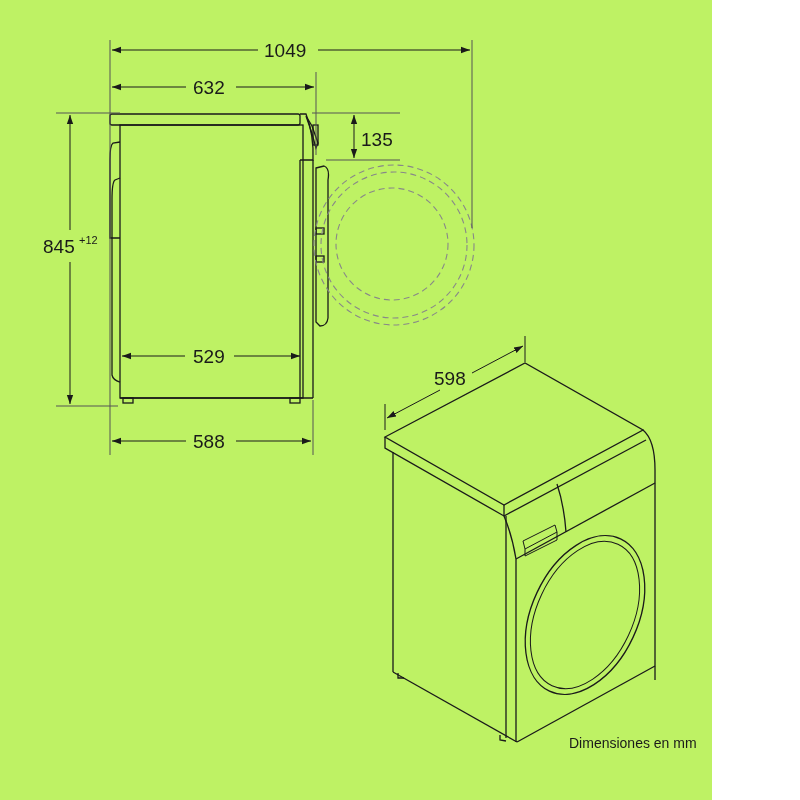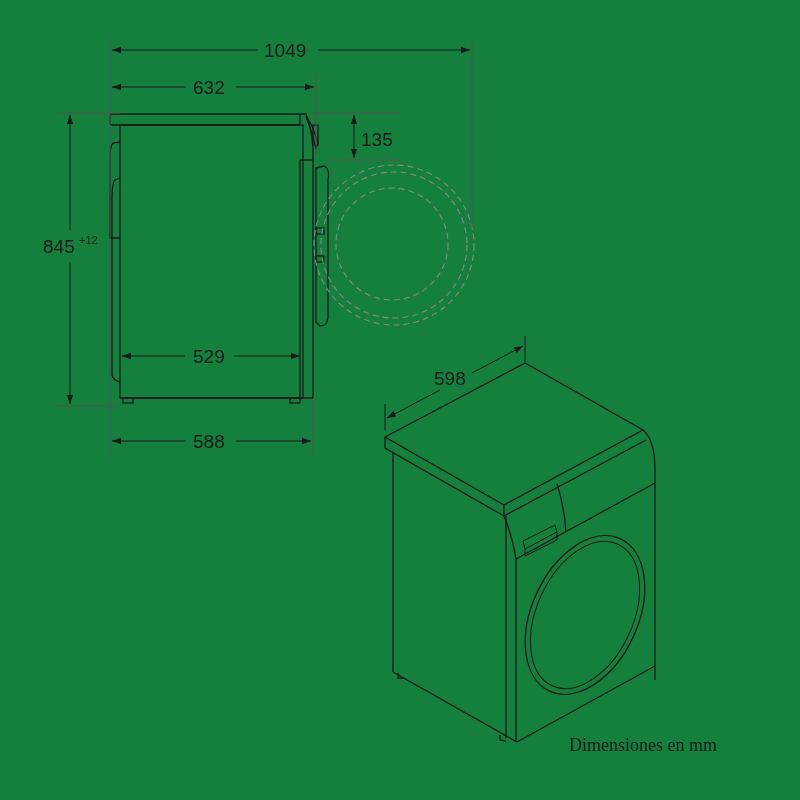--- a/index.html
+++ b/index.html
@@ -1,20 +1,20 @@
 <!DOCTYPE html>
 <html><head>
 <meta charset="utf-8">
 <style>
   html, body { margin: 0; padding: 0; background: #ffffff; }
-  .canvas { position: relative; width: 800px; height: 800px; background: #15803d; overflow: hidden; }
+  .canvas { position: relative; width: 712px; height: 800px; background: #bef264; overflow: hidden; }
   svg { position: absolute; left: 0; top: 0; }
   .dim-text { font-family: "Liberation Sans", sans-serif; font-size: 19px; fill: #1a1a1a; }
   .sup-text { font-family: "Liberation Sans", sans-serif; font-size: 11px; fill: #1a1a1a; }
-  .caption { position: absolute; left: 569px; top: 735px; font-family: Liberation Serif, serif; font-size: 18px; color: #1a1a1a; }
+  .caption { position: absolute; left: 569px; top: 735px; font-family: Liberation Sans, sans-serif; font-size: 14px; color: #1a1a1a; }
 </style>
 </head>
 <body>
 
 <div class="canvas">
 <svg width="800" height="800" viewBox="0 0 800 800">
   <defs>
     <marker id="arr" viewBox="0 0 10 10" refX="10" refY="5" markerWidth="9" markerHeight="9" orient="auto-start-reverse">
       <path d="M0,1.5 L10,5 L0,8.5 Z" fill="#1a1a1a"></path>
     </marker>

